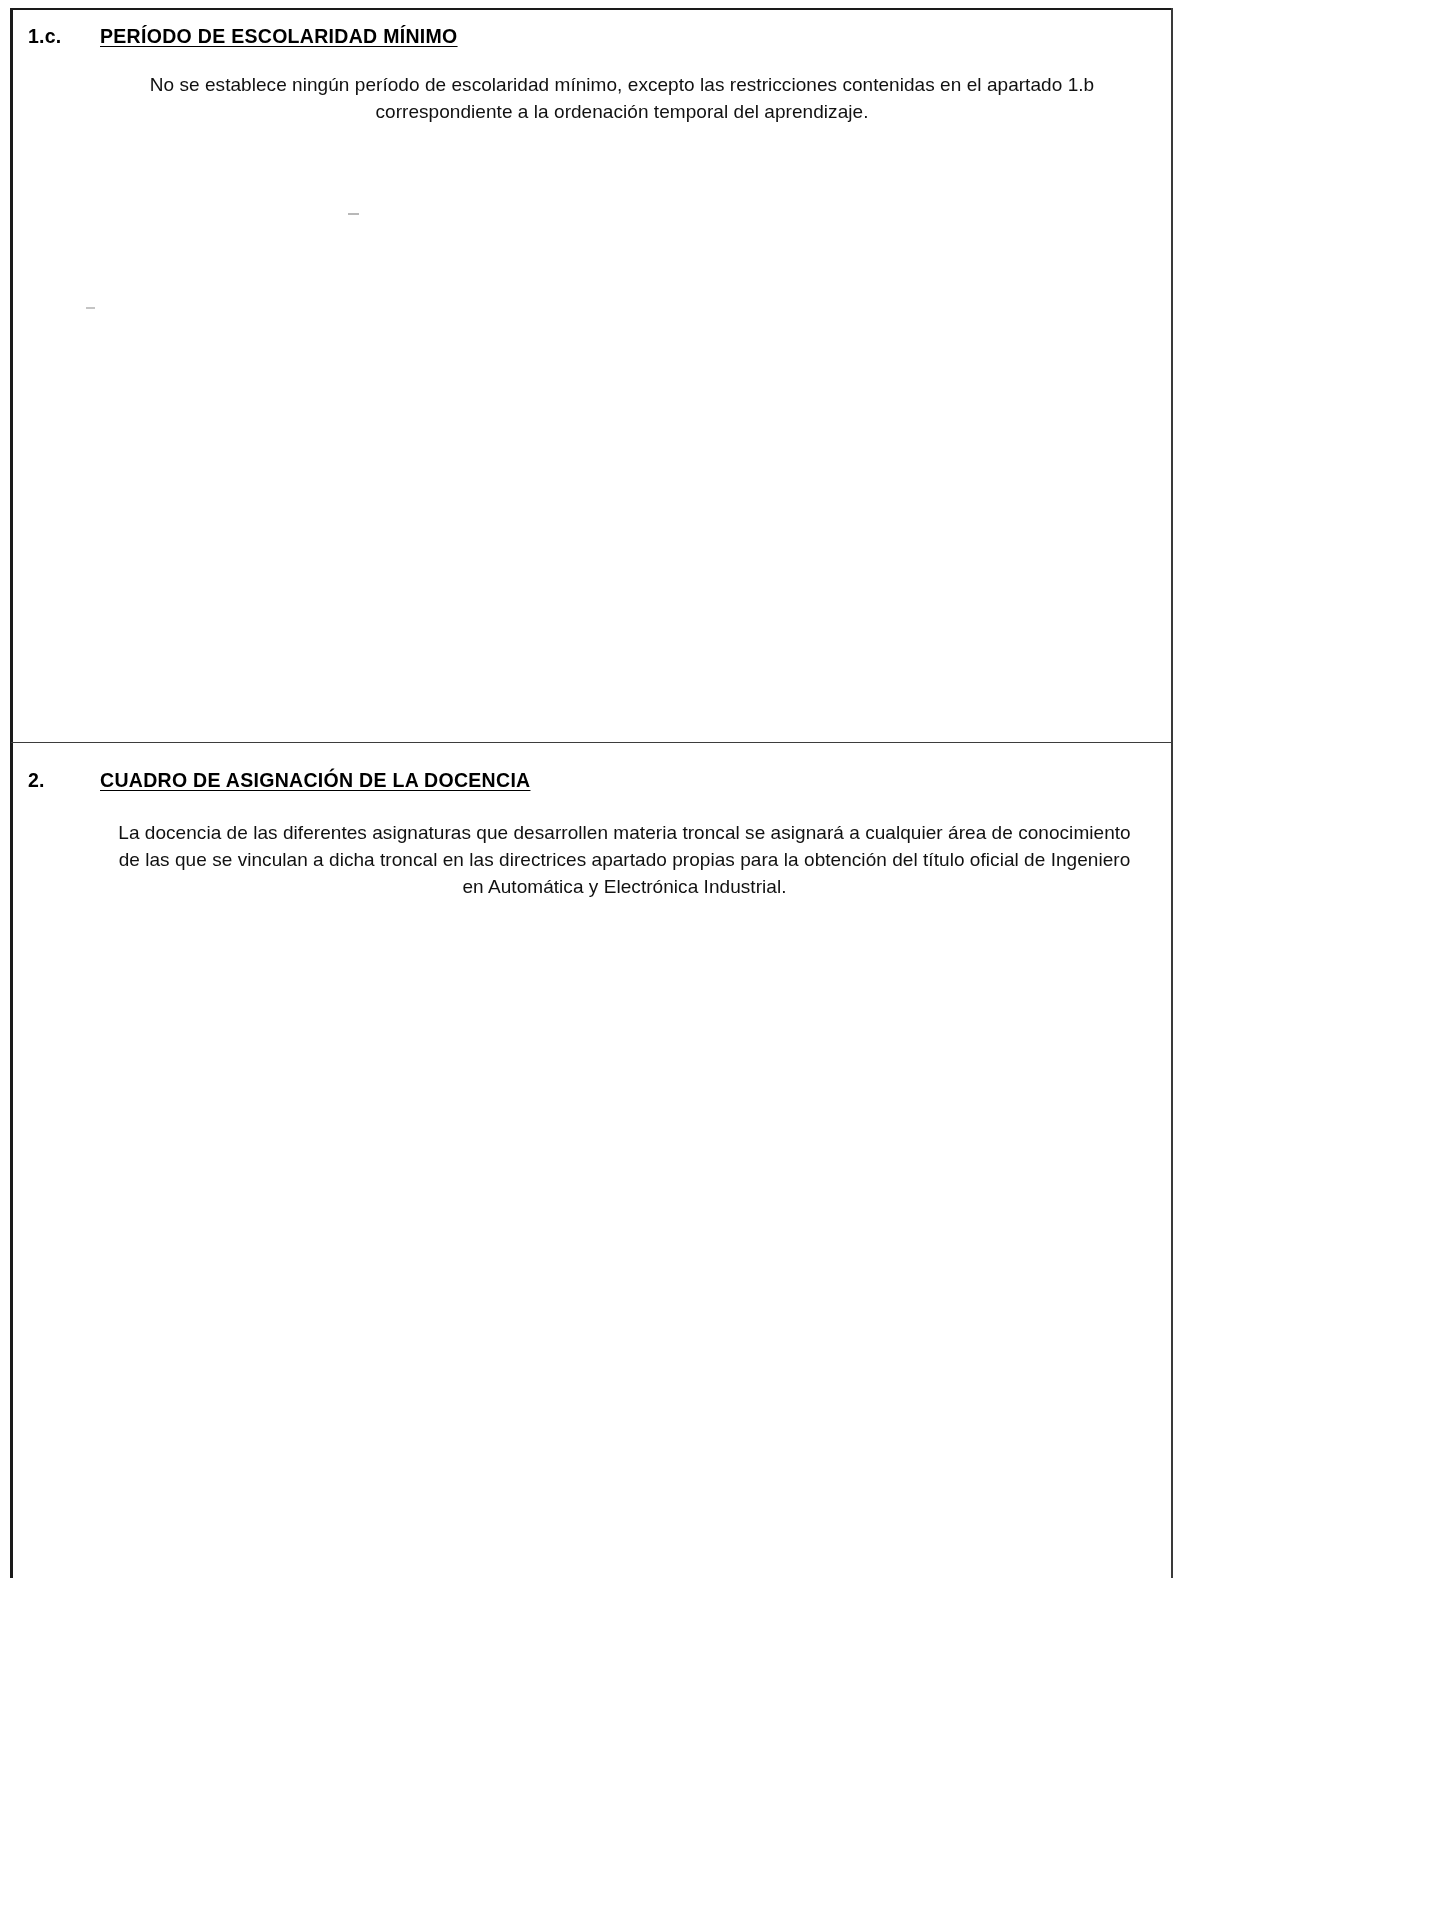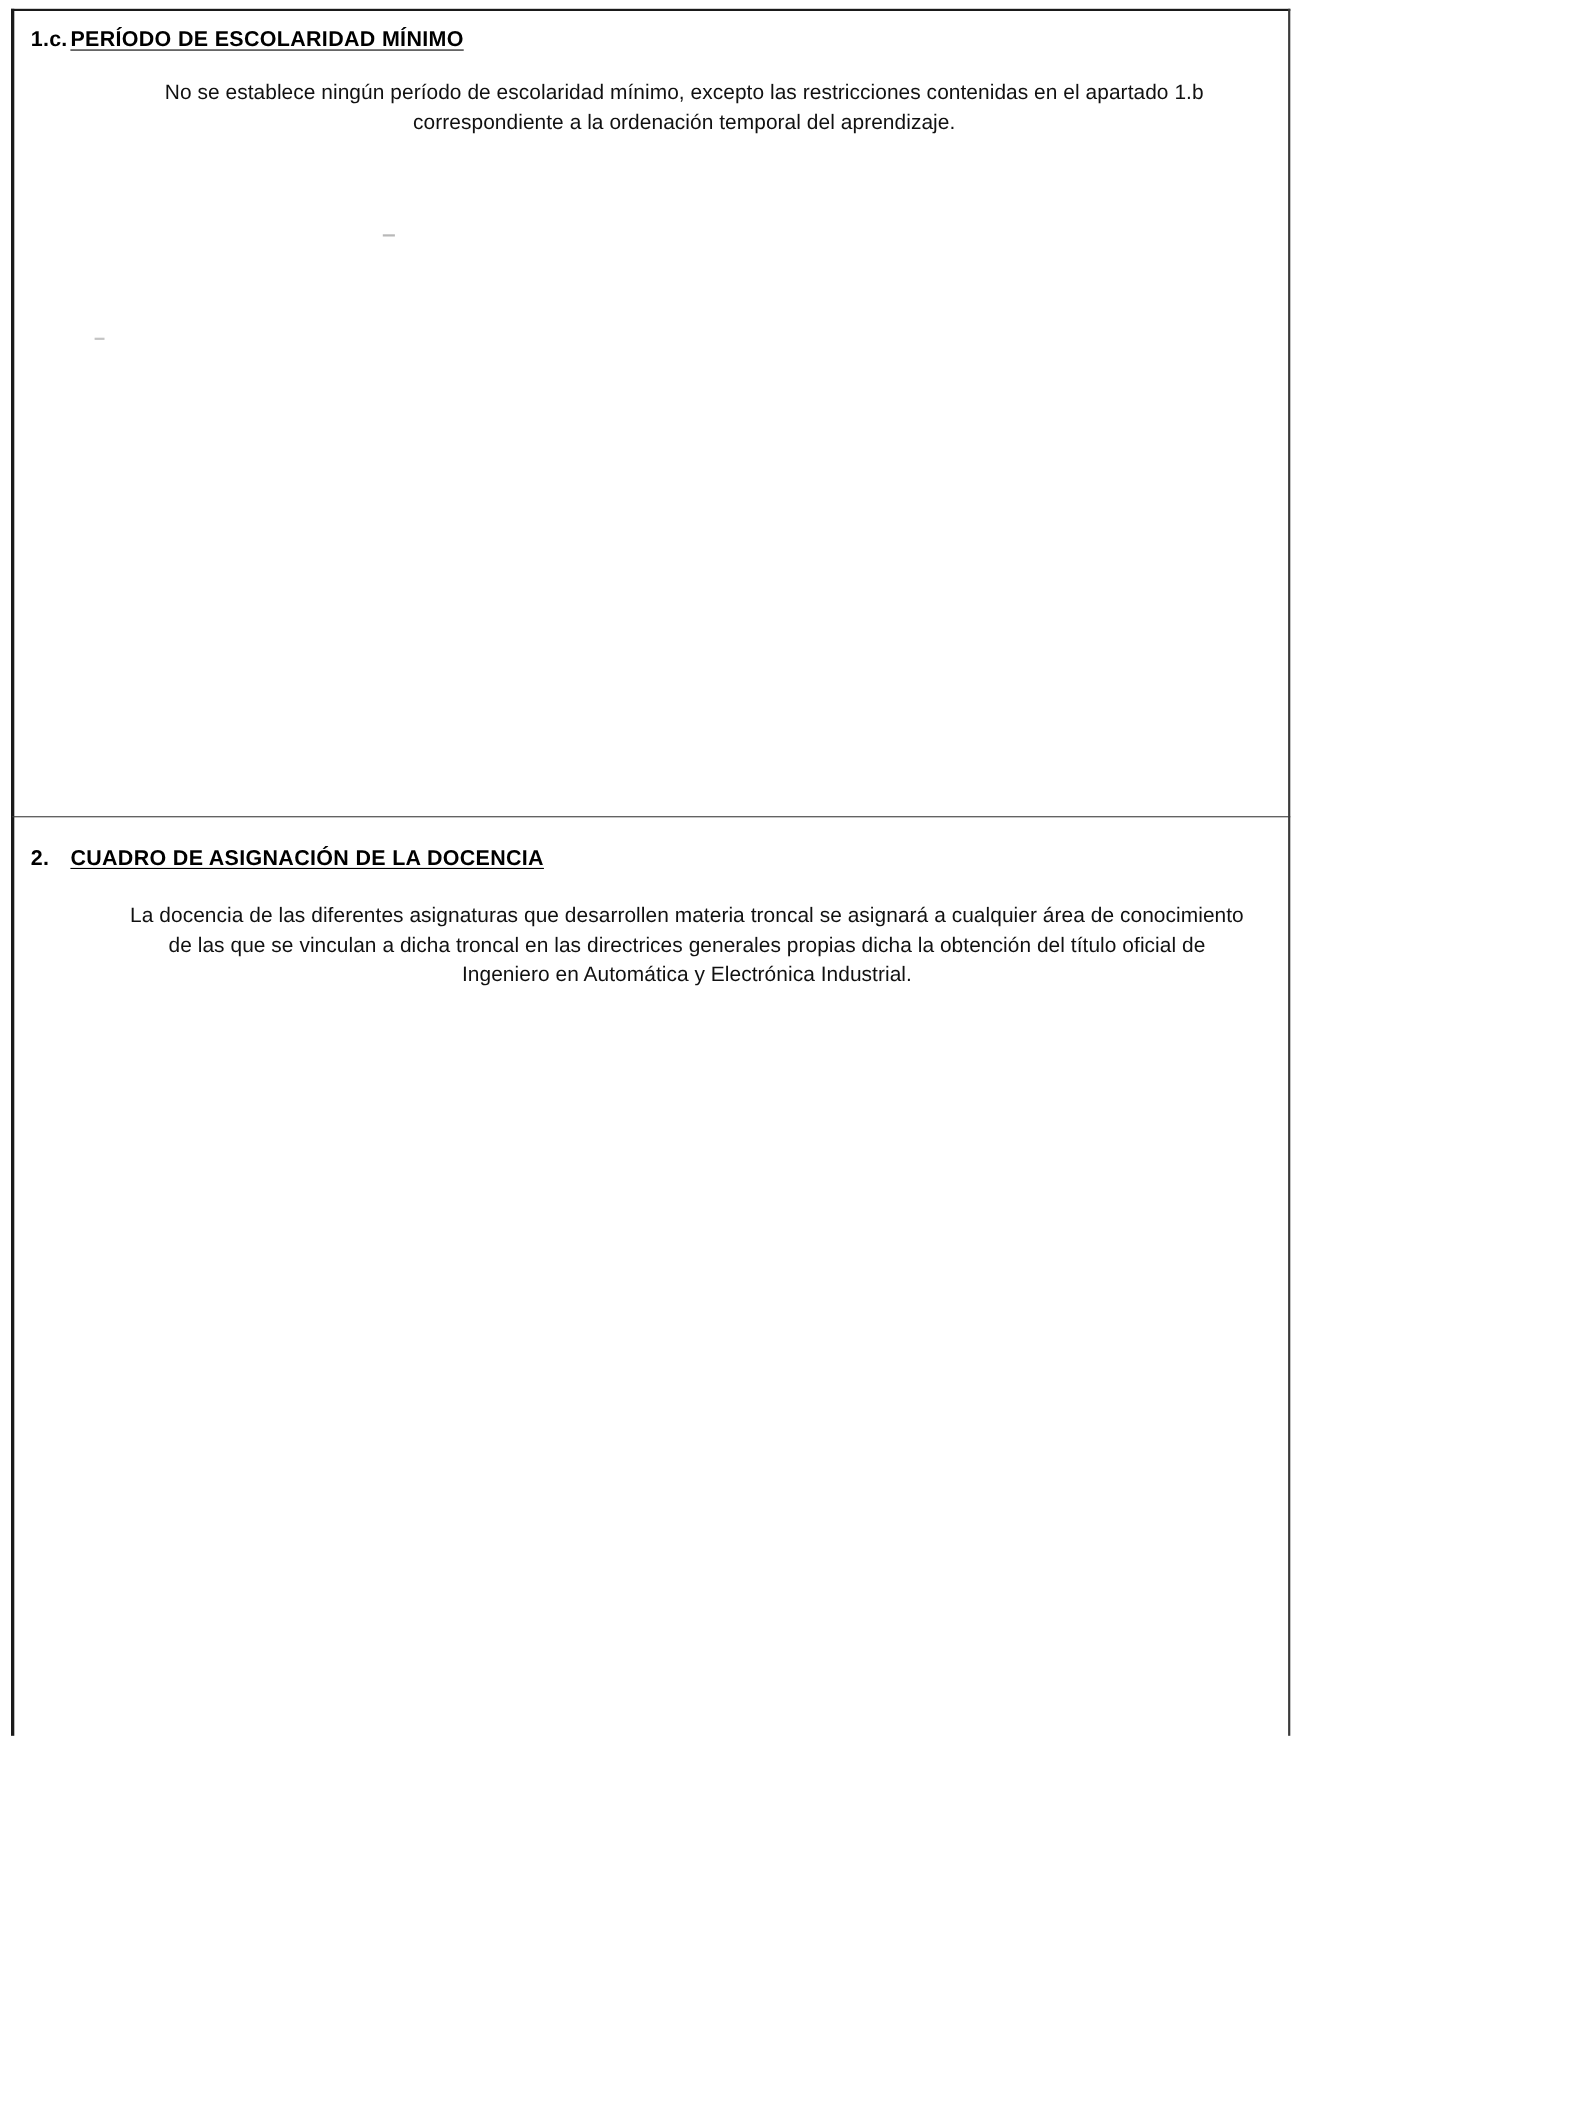--- a/index.html
+++ b/index.html
@@ -104,20 +104,21 @@
   }
   .heading-title {
     font-size: 19.5px;
     font-weight: bold;
     letter-spacing: 0.3px;
     text-decoration: underline;
     text-underline-offset: 3px;
     color: #000;
     line-height: 1.25;
     white-space: nowrap;
+    margin-left: 36px;
   }
 
   .body-text {
     margin-left: 117px;
     margin-top: 24px;
     width: 1010px;
     font-size: 19px;
     line-height: 1.42;
     color: #111;
     text-align: center;
@@ -148,16 +149,16 @@
     <div class="body-text">No se establece ningún período de escolaridad mínimo, excepto las restricciones contenidas en el apartado 1.b correspondiente a la ordenación temporal del aprendizaje.</div>
   </div>
 
   <div class="divider"></div>
 
   <div class="section sec-2">
     <div class="heading-row">
       <div class="heading-num">2.</div>
       <div class="heading-title">CUADRO DE ASIGNACIÓN DE LA DOCENCIA</div>
     </div>
-    <div class="body-text">La docencia de las diferentes asignaturas que desarrollen materia troncal se asignará a cualquier área de conocimiento de las que se vinculan a dicha troncal en las directrices generales propias dicha la obtención del título oficial de Ingeniero en Automática y Electrónica Industrial.</div>
+    <div class="body-text">La docencia de las diferentes asignaturas que desarrollen materia troncal se asignará a cualquier área de conocimiento de las que se vinculan a dicha troncal en las directrices apartado propias para la obtención del título oficial de Ingeniero en Automática y Electrónica Industrial.</div>
   </div>
 
 </div>
 
 </body></html>

